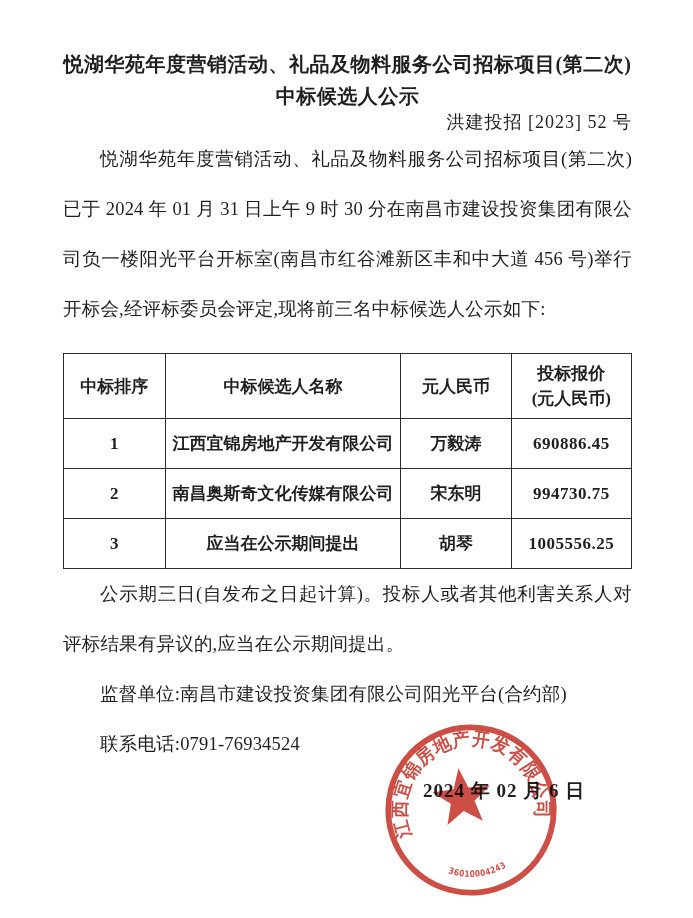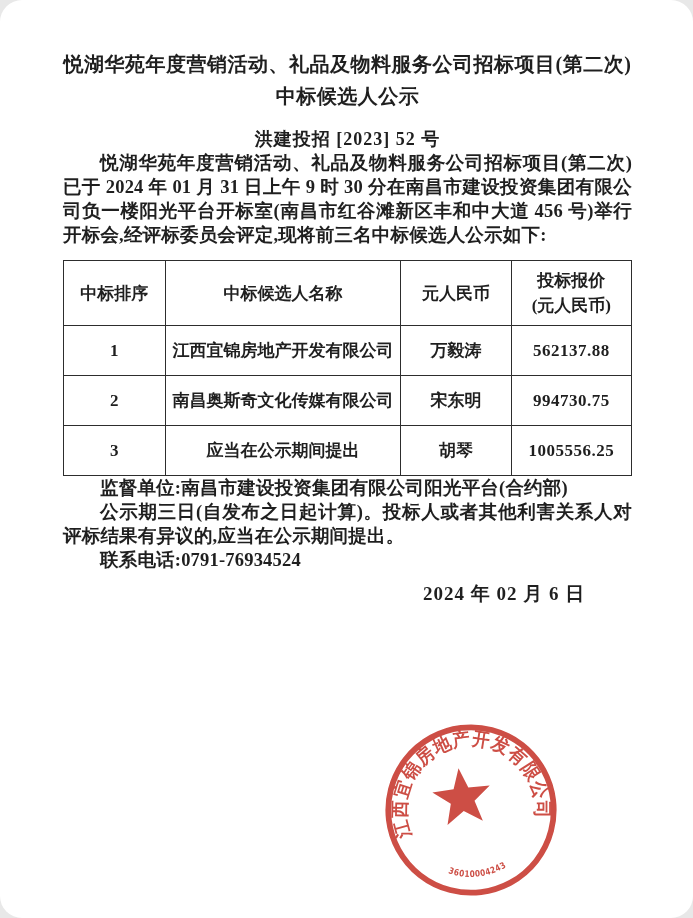--- a/index.html
+++ b/index.html
@@ -5,55 +5,54 @@
   html,body { margin:0; padding:0; background:#e8e8e8; }
   .page {
     position: relative;
     width: 693px;
     height: 918px;
     margin: 0 auto;
     background: #ffffff;
     font-family: "Liberation Serif", "DejaVu Serif", serif;
     color: #1f1f1f;
     overflow: hidden;
-    border-radius: 22px;
   }
   .content { padding: 50px 61px 0 63px; }
 
   .title {
     text-align: center;
     font-weight: 700;
     font-size: 20px;
     line-height: 28px;
     letter-spacing: 0.5px;
   }
   .title-line2 { margin-top: 4px; }
   .doc-number {
-    margin-top: 17px;
-    text-align: center;
+    margin-top: 0;
+    text-align: right;
     font-size: 18px;
-    font-weight: 700;
+    font-weight: 400;
     letter-spacing: 1px;
   }
 
   p.body-text {
     margin: 0;
     font-size: 18.5px;
-    font-weight: 700;
-    line-height: 24px;
+    font-weight: 400;
+    line-height: 50px;
     text-align: justify;
     letter-spacing: 0.2px;
   }
   .indent { text-indent: 2em; }
   .intro { margin-top: 7px; }
   .notice { margin-top: 23px; }
 
   table.bid-table {
     width: 100%;
-    margin-top: 13px;
+    margin-top: 19px;
     border-collapse: collapse;
     table-layout: fixed;
   }
   table.bid-table th, table.bid-table td {
     border: 1.6px solid #2d2d2d;
     text-align: center;
     vertical-align: middle;
     font-size: 17px;
     font-weight: 600;
     padding: 0 2px;
@@ -127,39 +126,39 @@
             <span>投标报价</span><br>
             <span>(元人民币)</span>
           </th>
         </tr>
       </thead>
       <tbody>
         <tr>
           <td>1</td>
           <td>江西宜锦房地产开发有限公司</td>
           <td>万毅涛</td>
-          <td class="price-cell">562137.88</td>
+          <td class="price-cell">690886.45</td>
         </tr>
         <tr>
           <td>2</td>
           <td>南昌奥斯奇文化传媒有限公司</td>
           <td>宋东明</td>
           <td class="price-cell">994730.75</td>
         </tr>
         <tr>
           <td>3</td>
           <td>应当在公示期间提出</td>
           <td>胡琴</td>
           <td class="price-cell">1005556.25</td>
         </tr>
       </tbody>
     </table>
 
+    <p class="body-text indent notice">公示期三日(自发布之日起计算)。投标人或者其他利害关系人对评标结果有异议的,应当在公示期间提出。</p>
     <p class="body-text indent contact-line">监督单位:南昌市建设投资集团有限公司阳光平台(合约部)</p>
-    <p class="body-text indent notice">公示期三日(自发布之日起计算)。投标人或者其他利害关系人对评标结果有异议的,应当在公示期间提出。</p>
     <p class="body-text indent contact-line">联系电话:0791-76934524</p>
 
     <div class="date-line">2024 年 02 月 6 日</div>
   </div>
 
   <svg class="seal" viewBox="0 0 170 170" xmlns="http://www.w3.org/2000/svg" aria-hidden="true">
     <g fill="#c6352b" stroke="none">
       <circle cx="85" cy="85" r="79" fill="none" stroke="#c6352b" stroke-width="5.5"></circle>
       <polygon points="78,44 85.1,63.3 105.6,64 89.4,76.7 95,96.5 78,85 61,96.5 66.6,76.7 50.4,64 70.9,63.3"></polygon>
       <defs>

